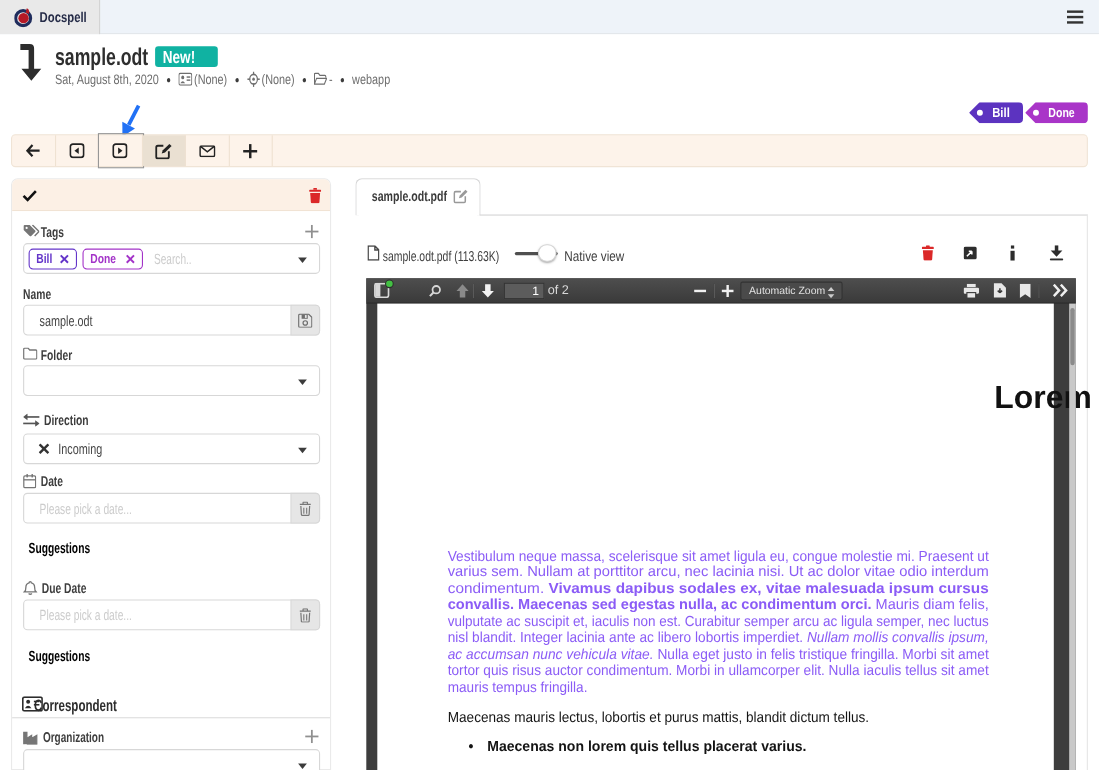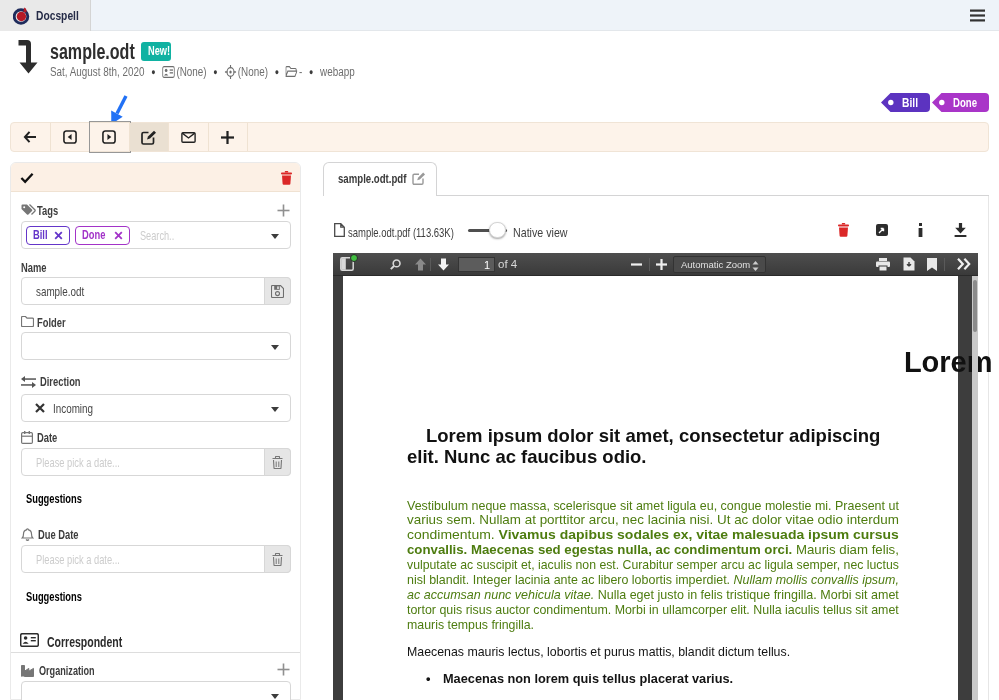--- a/index.html
+++ b/index.html
@@ -11,22 +11,22 @@
 
 
 #topbar { left:0; top:0; width:999px; height:31px; background:#eef3f9;
   border-bottom:1px solid #e3e7eb; }
 #logobox { left:0; top:0; width:91px; height:31px; background:#e9e9e9;
   border-right:1px solid #d4d4d4; }
 #logotxt { left:36px; top:8px; font-size:13px; font-weight:bold; color:#252b47; }
 
 
 #title { left:50px; top:39px; font-size:22px; font-weight:bold; color:#2e2e2e; }
-#newbadge { left:141px; top:42px; background:#10b2a2; color:#fff; font-size:12px; height:19px;
-  font-weight:bold; padding:2px 1px 0 7px; border-radius:3px; }
+#newbadge { left:141px; top:42px; background:#10b2a2; color:#fff; font-size:16px; height:19px;
+  font-weight:bold; padding:2px 19px 0 7px; border-radius:3px; }
 #subline { left:50px; top:63.5px; font-size:12.5px; color:#6e6e6e; display:flex; align-items:center;
   transform:scaleX(0.79); transform-origin:0 0; white-space:nowrap; height:16px;}
 #subline .dot { color:#3c3c3c; font-size:9px; }
 #subline svg { margin-right:2px; }
 
 
 #actionbar { left:10px; top:122px; width:979px; height:30px; background:#fdf3ea;
   border:1px solid #f0e4d6; border-radius:4px; display:flex; }
 .abtn { width:39.5px; height:28px; display:flex; align-items:center; justify-content:center;
   border-right:1px solid #efe2d2; }
@@ -77,21 +77,21 @@
 #pagenum { left:125px; top:4px; width:37px; height:15px; background:#5c5c5c; border:1px solid #343434;
   color:#fff; font-size:11px; text-align:right; line-height:14px; padding-right:4px; }
 #zoombox { left:340px; top:3px; width:93px; height:17px; background:#4a4a4a; border:1px solid #333;
   border-radius:2px; font-size:9.5px; color:#e0e0e0; line-height:16px; padding-left:7px; white-space:nowrap; }
 
 
 #doctitle { position:absolute; left:0; top:69.5px; width:743px; text-align:right;
   font-size:29px; font-weight:bold; color:#111; }
 #docheading { position:absolute; left:64px; top:148.5px; width:495px;
   font-size:18.5px; font-weight:bold; line-height:21.7px; color:#111; }
-#paras { position:absolute; left:64px; top:222.5px; width:492px; color:#4d7c0f; }
+#paras { position:absolute; left:64px; top:222.5px; width:492px; color:#8b5cf6; }
 .pline { font-size:13.3px; line-height:14.93px; white-space:nowrap; transform-origin:0 0; }
 #pline10 { position:absolute; left:64px; top:368px; font-size:13.3px; color:#141414;
   transform:scaleX(0.929); transform-origin:0 0; white-space:nowrap; }
 #pline11 { position:absolute; left:83px; top:395px; font-size:13.3px; font-weight:bold; color:#141414;
   transform:scaleX(0.96); transform-origin:0 0; white-space:nowrap; }
 </style>
 </head>
 <body>
 
 <div id="topbar" class="abs"></div>
@@ -307,21 +307,21 @@
     </div>
 </div>
 <div class="sugg abs" style="left:26px;top:589px"><span class="sq">Suggestions</span></div>
 <svg class="abs" style="left:20px;top:633px" width="19" height="14" viewBox="0 0 19 14">
     <rect x="0.7" y="0.7" width="17.6" height="12.6" rx="1.6" fill="none" stroke="#2c2c2c" stroke-width="1.5"></rect>
     <circle cx="5.6" cy="5" r="1.8" fill="#2c2c2c"></circle>
     <path d="M2.6 10.8 Q5.6 6.6 8.6 10.8 Z" fill="#2c2c2c"></path>
     <rect x="10.8" y="4" width="5" height="1.4" fill="#2c2c2c"></rect>
     <rect x="10.8" y="7" width="5" height="1.4" fill="#2c2c2c"></rect>
   </svg>
-<div class="abs" style="left:47px;top:633px;font-size:15px;font-weight:bold;color:#2c2c2c"><span class="sq" style="transform:scaleX(0.70)">Correspondent</span></div>
+<div class="abs" style="left:31px;top:633px;font-size:15px;font-weight:bold;color:#2c2c2c"><span class="sq" style="transform:scaleX(0.70)">Correspondent</span></div>
 <div class="abs" style="left:11px;top:652px;width:289px;height:1px;background:#dddddd"></div>
 <div class="plabel abs" style="left:21px;top:663px">
   <svg width="14" height="12" viewBox="0 0 14 12" style="top:2px">
       <path d="M0.5 11.5 V0.5 H3.5 V11.5 M3.5 6.2 L7.8 3.4 V6.2 L12.5 3.4 V11.5 H3.5" fill="#767676" stroke="#767676" stroke-width="1"></path>
     </svg>
   <span class="sq" style="left:18px;transform:scaleX(0.70)">Organization</span>
   </div>
 <svg class="abs" style="left:277px;top:663px" width="13" height="13" viewBox="0 0 13 13">
     <rect x="5.7" y="0.5" width="1.6" height="12" fill="#909090"></rect>
     <rect x="0.5" y="5.7" width="12" height="1.6" fill="#909090"></rect>
@@ -381,21 +381,21 @@
         <line x1="4" y1="7" x2="0.8" y2="10.2" stroke="#d8d8d8" stroke-width="1.9"></line>
       </svg>
     <svg class="abs" style="left:81px;top:5px" width="13" height="13" viewBox="0 0 13 13">
         <path d="M6.5 0.5 L12 6.5 H9 V12.5 H4 V6.5 H1 Z" fill="#8a8a8a"></path>
       </svg>
     <div class="tsep abs" style="left:97px"></div>
     <svg class="abs" style="left:104px;top:5px" width="13" height="13" viewBox="0 0 13 13">
         <path d="M6.5 12.5 L12 6.5 H9 V0.5 H4 V6.5 H1 Z" fill="#f2f2f2"></path>
       </svg>
     <div id="pagenum" class="abs">1</div>
-    <span class="abs" style="left:165px;top:5px;font-size:11.5px;color:#d8d8d8;white-space:nowrap">of 4</span>
+    <span class="abs" style="left:165px;top:5px;font-size:11.5px;color:#d8d8d8;white-space:nowrap">of 2</span>
     <svg class="abs" style="left:298px;top:6px" width="11" height="11" viewBox="0 0 11 11">
         <rect x="0" y="4.4" width="11" height="2.2" fill="#f0f0f0"></rect>
       </svg>
     <div class="tsep abs" style="left:316px"></div>
     <svg class="abs" style="left:323px;top:6px" width="11" height="11" viewBox="0 0 11 11">
         <rect x="0" y="4.4" width="11" height="2.2" fill="#f0f0f0"></rect>
         <rect x="4.4" y="0" width="2.2" height="11" fill="#f0f0f0"></rect>
       </svg>
     <div id="zoombox" class="abs">Automatic Zoom
       <svg class="abs" style="right:6px;top:4px" width="7" height="10" viewBox="0 0 7 10">
@@ -415,21 +415,20 @@
     <svg class="abs" style="left:594px;top:5px" width="10" height="13" viewBox="0 0 10 13">
         <path d="M0 0 H10 V13 L5 9.5 L0 13 Z" fill="#e8e8e8"></path>
       </svg>
     <div class="tsep abs" style="left:611px"></div>
     <svg class="abs" style="left:624px;top:5px" width="14" height="12" viewBox="0 0 14 12">
         <path d="M1 0.8 L5.8 6 L1 11.2 M7.4 0.8 L12.2 6 L7.4 11.2" stroke="#f0f0f0" stroke-width="2.2" fill="none"></path>
       </svg>
   </div>
   <div id="pdfpage">
     <div id="doctitle">Lorem ipsum</div>
-    <div id="docheading"><span style="display:inline-block;width:19px"></span>Lorem ipsum dolor sit amet, consectetur adipiscing elit. Nunc ac faucibus odio.</div>
     <div id="paras">
       <div class="pline" style="transform:scaleX(0.9386)">Vestibulum neque massa, scelerisque sit amet ligula eu, congue molestie mi. Praesent ut</div>
       <div class="pline" style="transform:scaleX(1.0084)">varius sem. Nullam at porttitor arcu, nec lacinia nisi. Ut ac dolor vitae odio interdum</div>
       <div class="pline" style="transform:scaleX(1.0503)">condimentum. <b>Vivamus dapibus sodales ex, vitae malesuada ipsum cursus</b></div>
       <div class="pline" style="transform:scaleX(0.9949)"><b>convallis. Maecenas sed egestas nulla, ac condimentum orci.</b> Mauris diam felis,</div>
       <div class="pline" style="transform:scaleX(0.923)">vulputate ac suscipit et, iaculis non est. Curabitur semper arcu ac ligula semper, nec luctus</div>
       <div class="pline" style="transform:scaleX(0.936)">nisl blandit. Integer lacinia ante ac libero lobortis imperdiet. <i>Nullam mollis convallis ipsum,</i></div>
       <div class="pline" style="transform:scaleX(0.9413)"><i>ac accumsan nunc vehicula vitae.</i> Nulla eget justo in felis tristique fringilla. Morbi sit amet</div>
       <div class="pline" style="transform:scaleX(0.9334)">tortor quis risus auctor condimentum. Morbi in ullamcorper elit. Nulla iaculis tellus sit amet</div>
       <div class="pline" style="transform:scaleX(0.929)">mauris tempus fringilla.</div>

